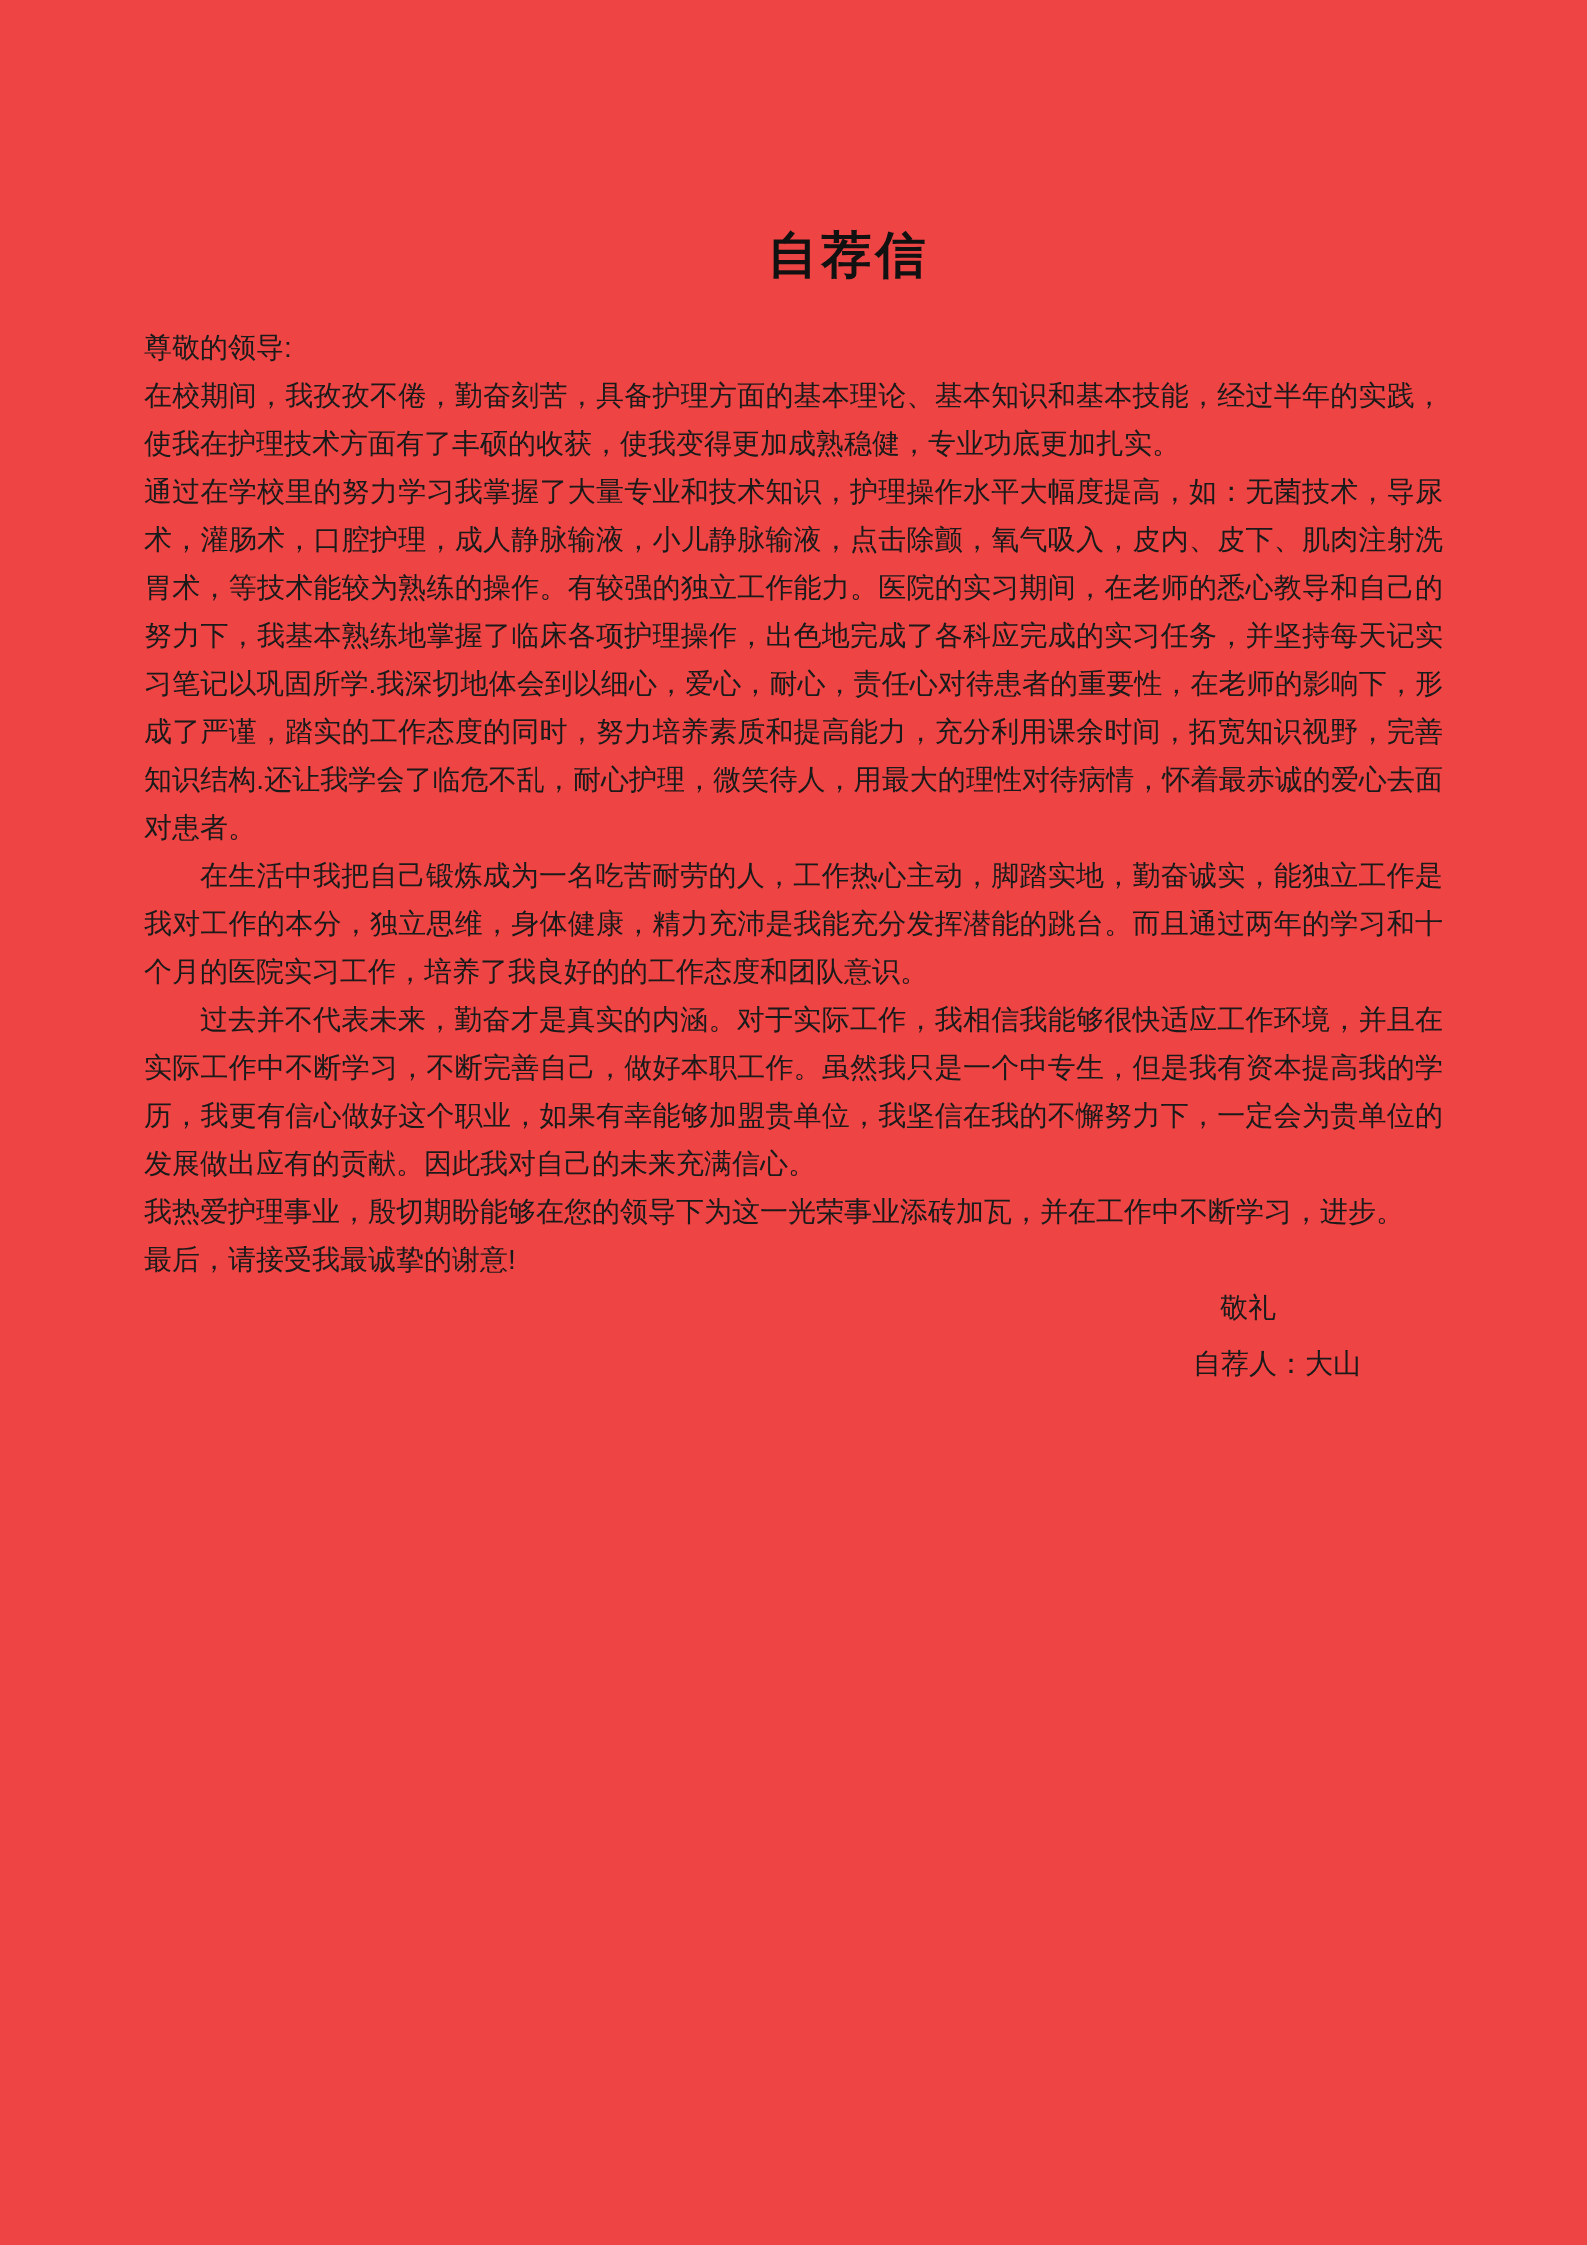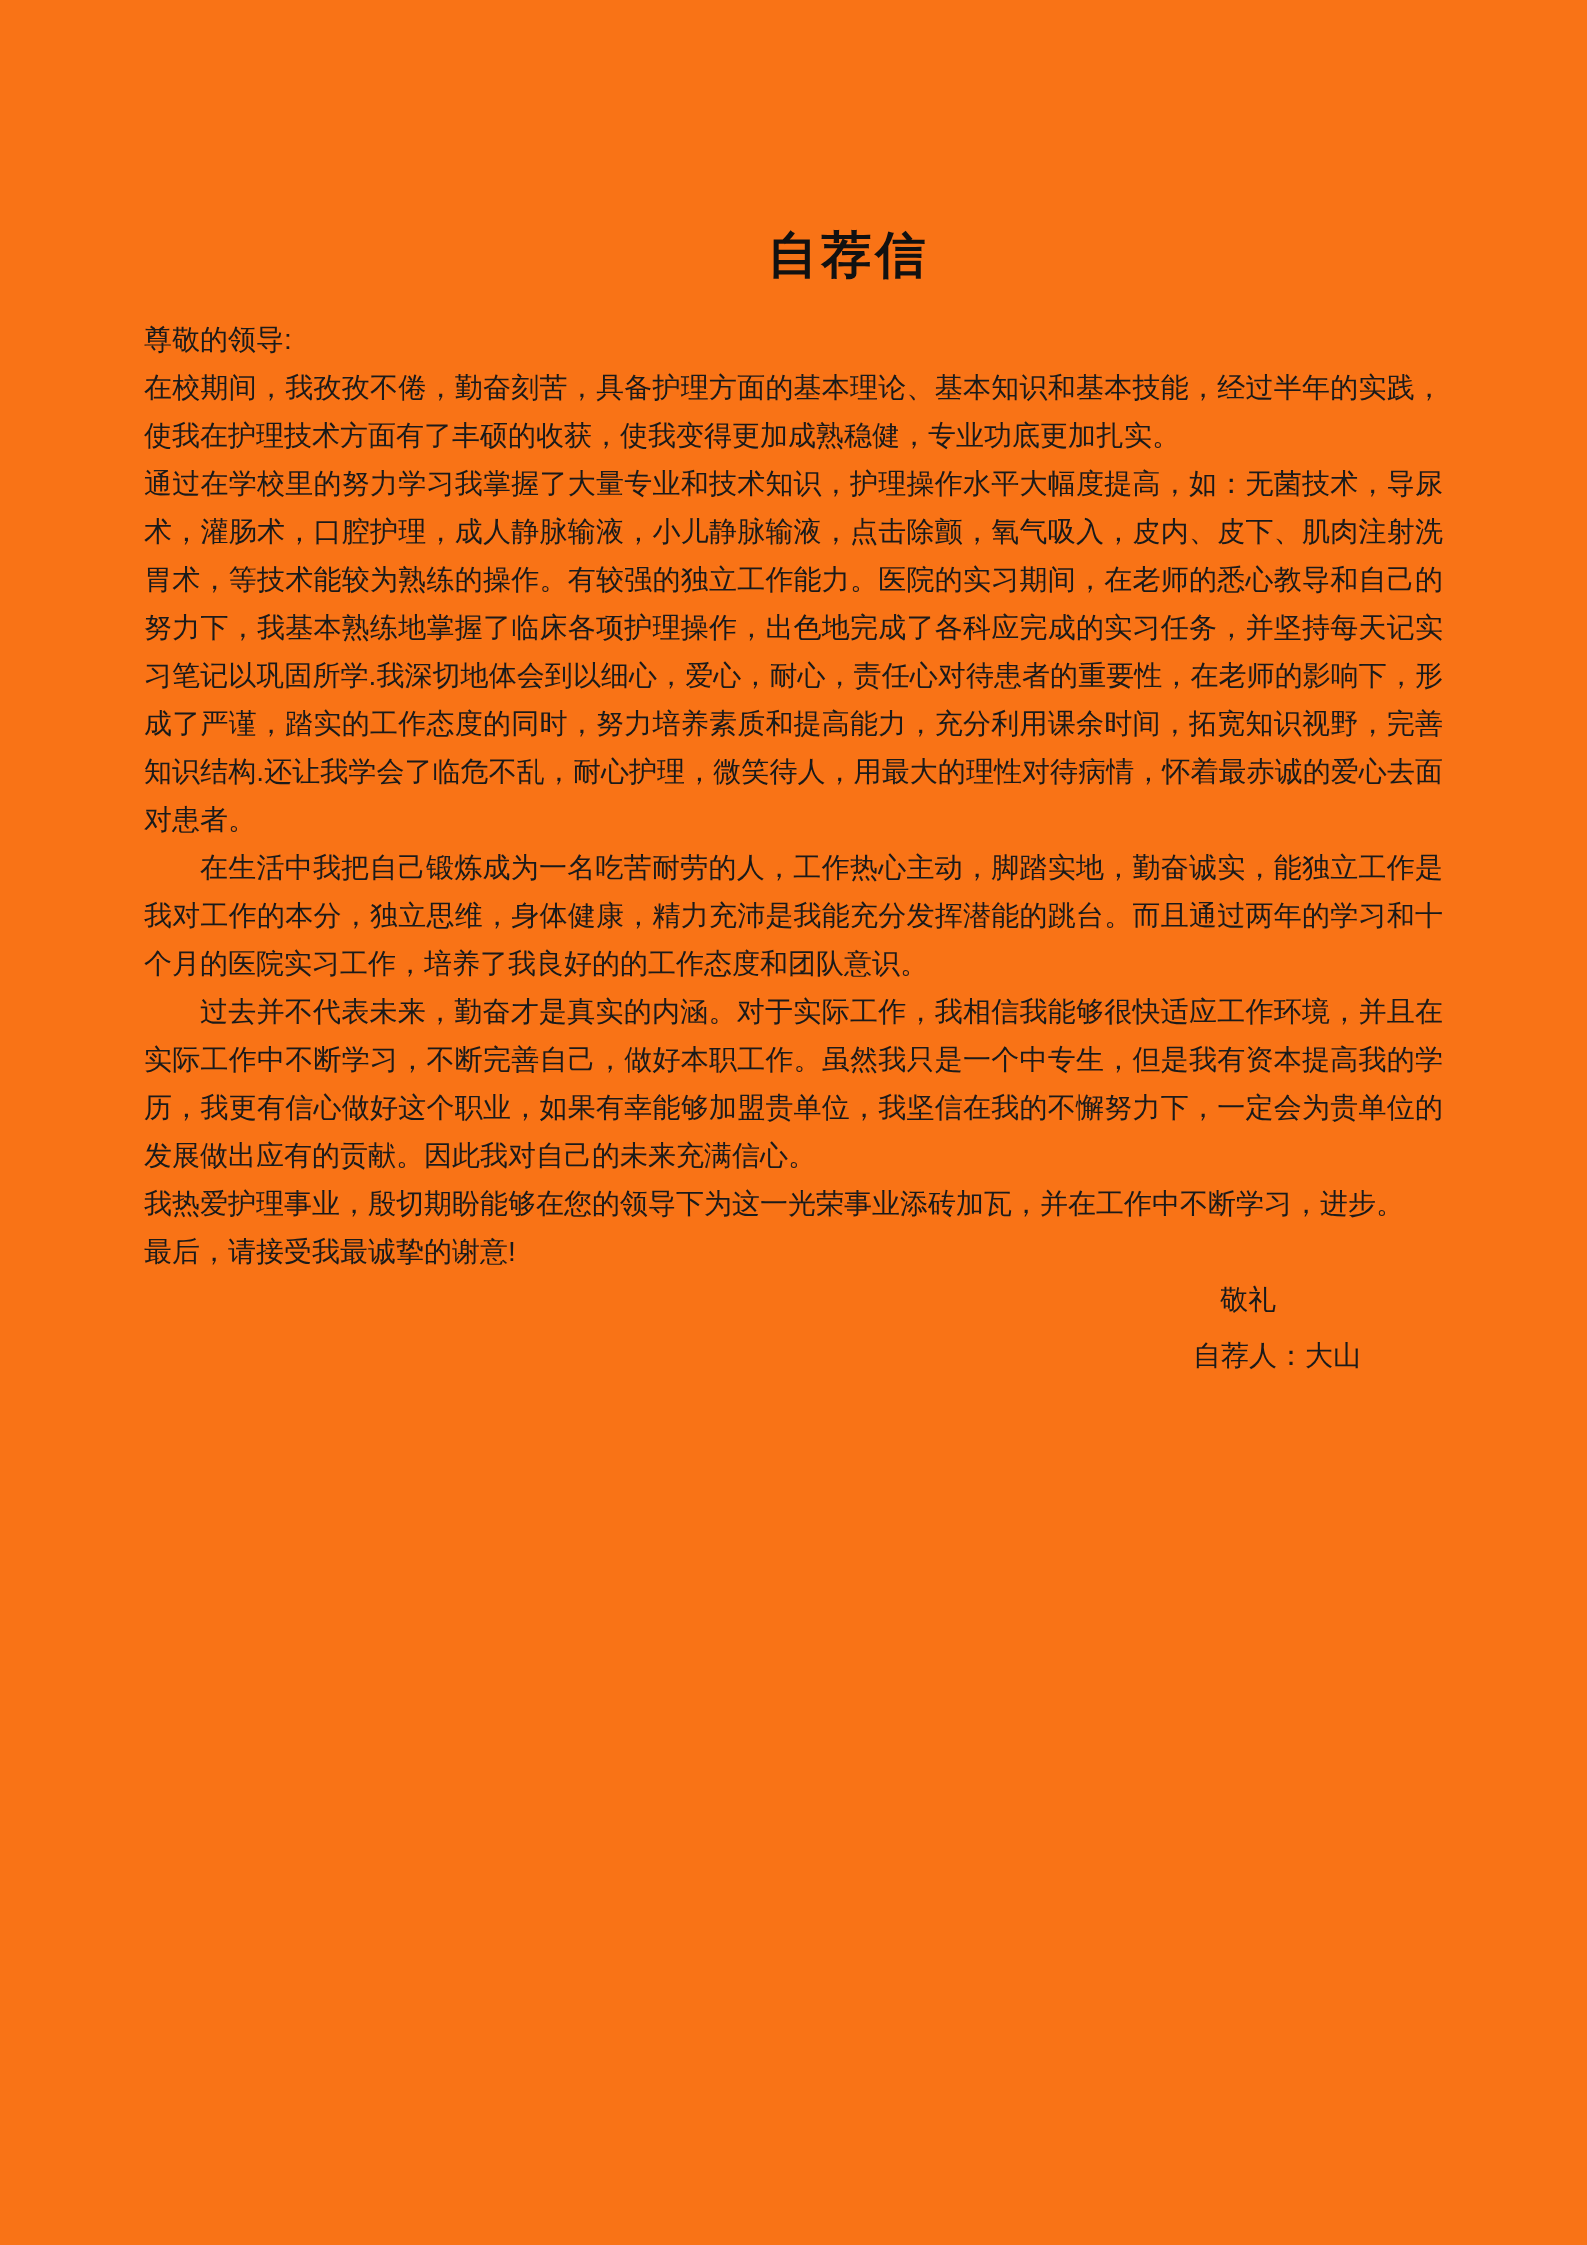--- a/index.html
+++ b/index.html
@@ -4,41 +4,41 @@
 <style>
   html, body {
     margin: 0;
     padding: 0;
     background: #ffffff;
   }
   .page {
     position: relative;
     width: 1587px;
     height: 2245px;
-    background: #f97316;
+    background: #ef4444;
     font-family: "Liberation Sans", "DejaVu Sans", sans-serif;
     color: #1a1a1a;
     overflow: hidden;
   }
   .content {
     padding: 0 144px;
   }
   .doc-title {
     margin-top: 224px;
     font-size: 50px;
     line-height: 62px;
     font-weight: 700;
     text-align: center;
     position: relative;
     left: 55px;
     letter-spacing: 4px;
     color: #111111;
   }
   .body-text {
-    margin-top: 30px;
+    margin-top: 38px;
     font-size: 28px;
     line-height: 48px;
     text-align: justify;
     text-justify: inter-character;
   }
   .body-text p {
     margin: 0;
     word-break: break-all;
   }
   .body-text p.indent {

